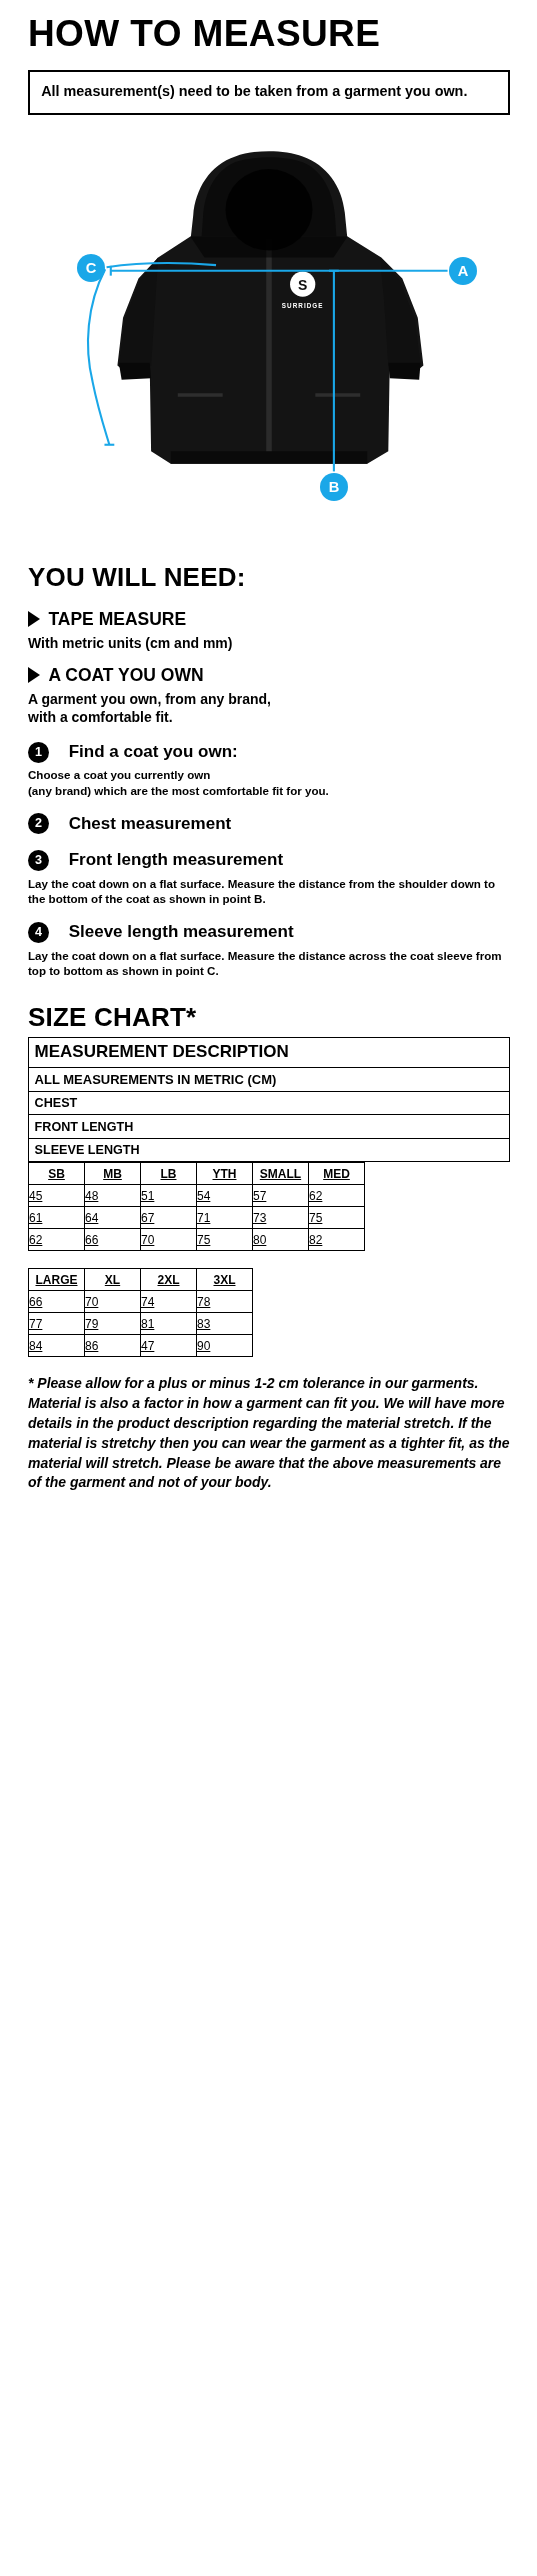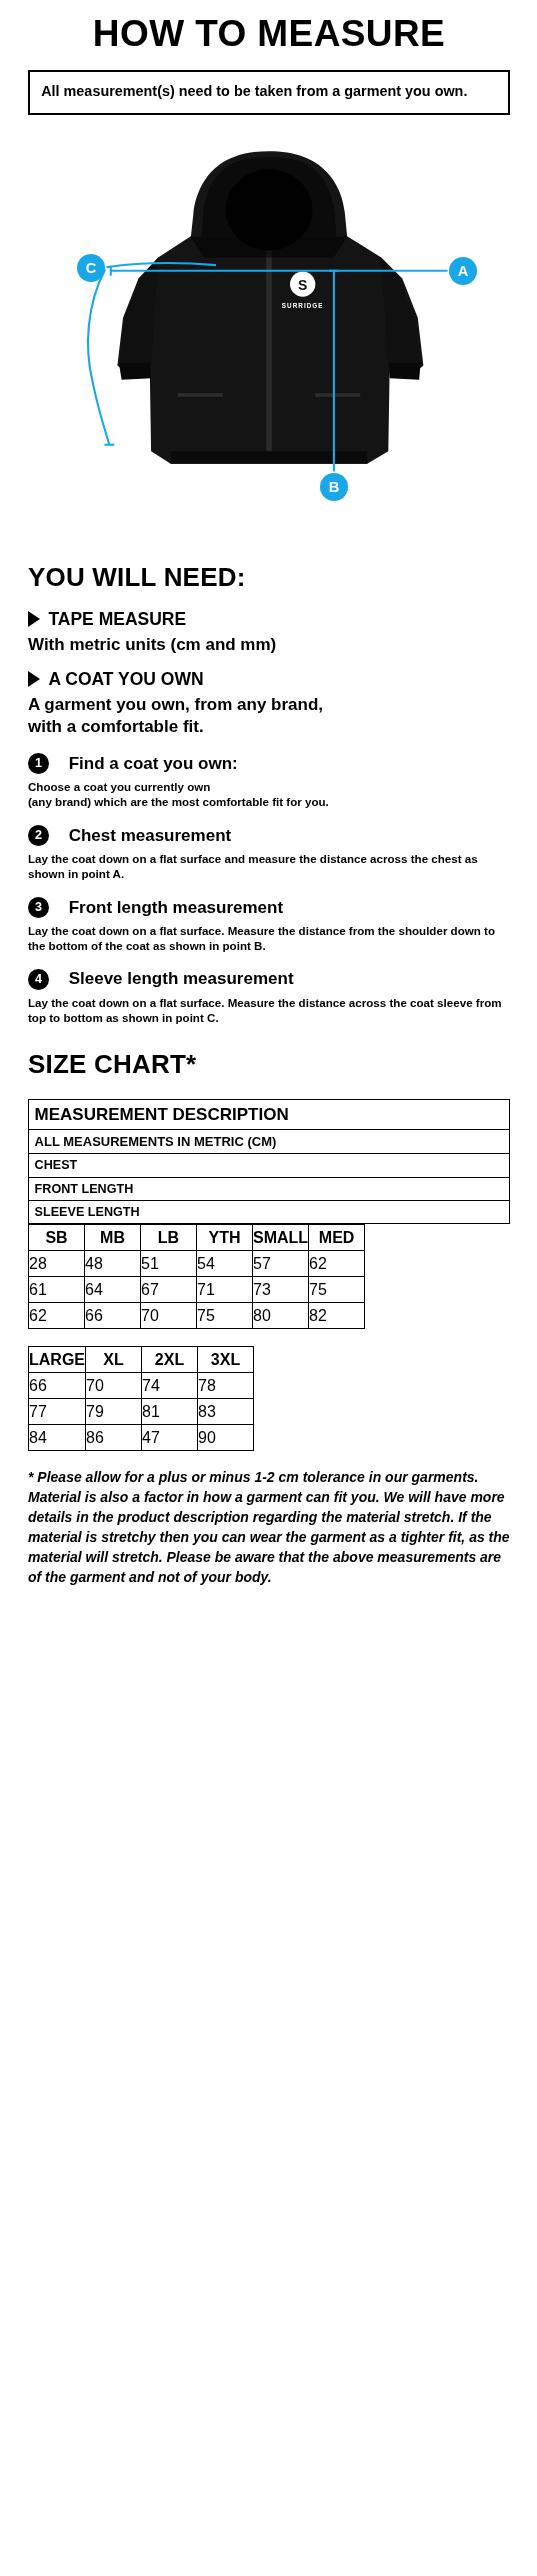--- a/index.html
+++ b/index.html
@@ -19,21 +19,21 @@
     position: relative;
     box-sizing: border-box;
     padding: 0 28px;
   }
 
   
   .main-title {
     font-size: 37px;
     font-weight: bold;
     letter-spacing: 0.4px;
-    text-align: center;
+    text-align: left;
     margin: 15.4px 0 9.8px 0;
     line-height: 1.05;
   }
 
   
   .note-box {
     border: 2.1px solid #000;
     padding: 9.8px 11.2px 11.2px 11.2px;
     margin: 16px 0 7px 0;
   }
@@ -72,41 +72,41 @@
   .callout.c-b { left: 292px; top: 351px; }
   .callout.c-c { left: 49px; top: 132px; }
 
   
   .section-title {
     font-size: 26px;
     font-weight: bold;
     letter-spacing: 0.2px;
     margin: 5.6px 0 15.4px 0;
   }
-  .section-title.size-chart { margin-top: 24px; margin-bottom: 19px; }
+  .section-title.size-chart { margin-top: 24px; margin-bottom: 4px; }
 
   .need-item {
     display: flex;
     align-items: center;
     margin-top: 12.6px;
   }
   .tri {
     width: 0; height: 0;
     border-top: 8.4px solid transparent;
     border-bottom: 8.4px solid transparent;
     border-left: 12px solid #000;
     margin-right: 8.4px;
     flex: none;
   }
   .need-label {
     font-size: 17.5px;
     font-weight: bold;
   }
   .need-sub {
-    font-size: 17px;
+    font-size: 14px;
     font-weight: bold;
     line-height: 1.3;
     margin: 4.2px 0 0 0;
   }
 
   
   .step {
     margin-top: 15.4px;
   }
   .step-head {
@@ -159,23 +159,24 @@
   table.meas td.sub {
     font-size: 13px;
   }
 
   table.sizes {
     border-collapse: collapse;
     margin: 0 0 17px 0;
   }
   table.sizes th, table.sizes td {
     border: 1.4px solid #000;
-    font-size: 16px;
+    font-size: 12px;
     font-weight: bold;
     padding: 3.5px 0;
+    text-decoration: underline;
   }
   table.sizes td {
     font-weight: normal;
     border-left: 1.4px solid #000;
     border-right: 1.4px solid #000;
     border-top: 0.7px solid #000;
     border-bottom: 0.7px solid #000;
   }
   table.sizes tr:last-child td { border-bottom: 1.4px solid #000; }
   .t1 { margin-left: 3.5px; }
@@ -278,21 +279,20 @@
     </div>
     <div class="step-body" style="white-space:pre-line;">Choose a coat you currently own
 (any brand) which are the most comfortable fit for you.</div>
   </div>
 
   <div class="step">
     <div class="step-head">
       <span class="step-num">2</span>
       <span class="step-title">Chest measurement</span>
     </div>
-    <div class="step-body">Lay the coat down on a flat surface and measure the distance across the chest as shown in point A.</div>
   </div>
 
   <div class="step">
     <div class="step-head">
       <span class="step-num">3</span>
       <span class="step-title">Front length measurement</span>
     </div>
     <div class="step-body">Lay the coat down on a flat surface. Measure the distance from the shoulder down to the bottom of the coat as shown in point B.</div>
   </div>
 
@@ -330,21 +330,21 @@
     <tbody>
         <tr>
       <th>SB</th>
       <th>MB</th>
       <th>LB</th>
       <th>YTH</th>
       <th>SMALL</th>
       <th>MED</th>
     </tr>
     <tr>
-      <td>28</td>
+      <td>45</td>
       <td>48</td>
       <td>51</td>
       <td>54</td>
       <td>57</td>
       <td>62</td>
     </tr>
     <tr>
       <td>61</td>
       <td>64</td>
       <td>67</td>

